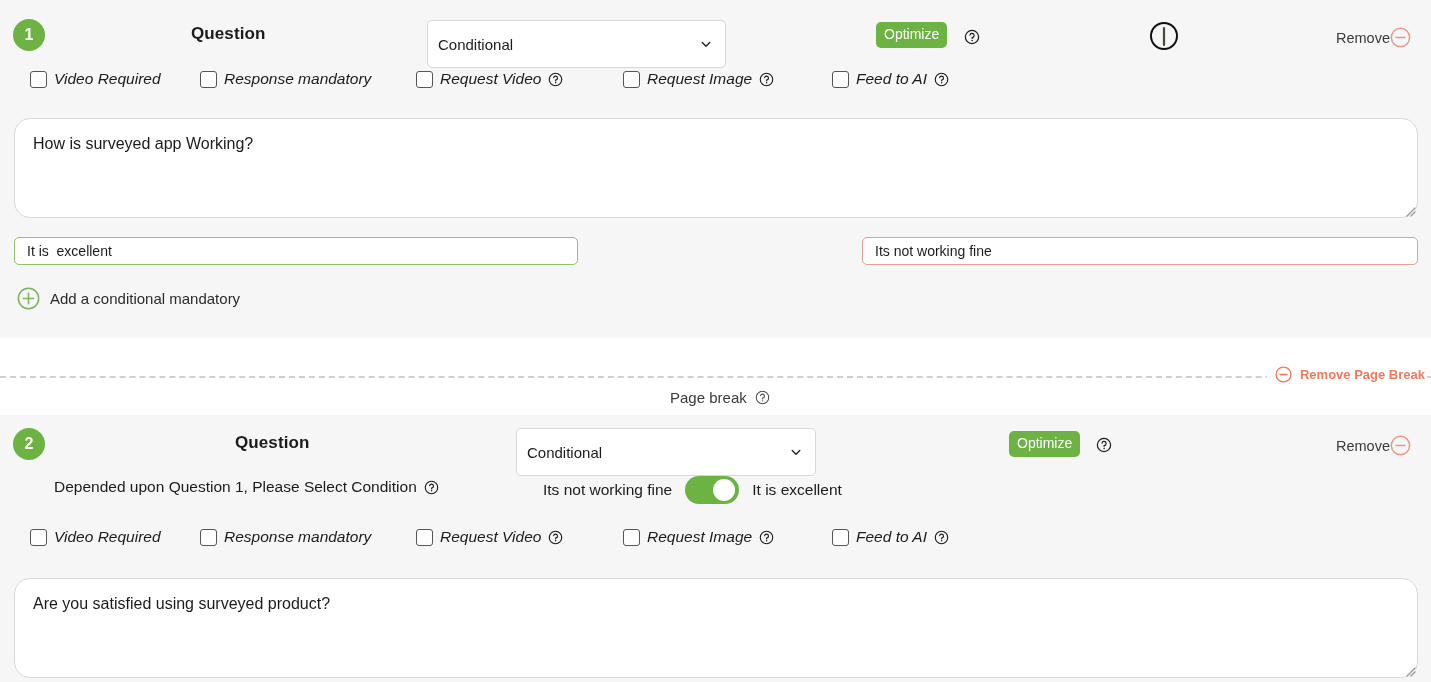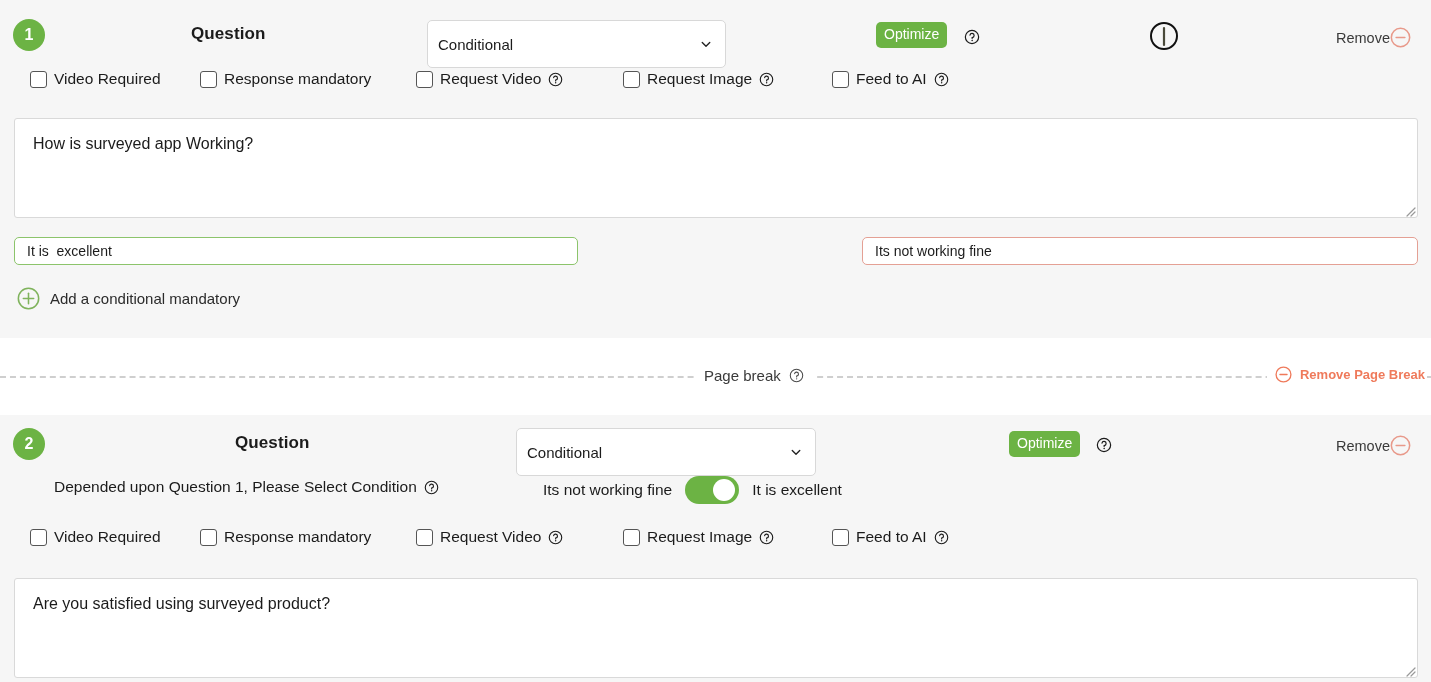--- a/index.html
+++ b/index.html
@@ -112,20 +112,21 @@
     font-size: 14.5px;
     color: #3a3a3a;
     cursor: pointer;
   }
   .minus-circle { width: 21px; height: 21px; }
 
   
   .cb-row {
     position: relative;
     height: 34px;
+    font-style: italic;
   }
   .cb-item {
     position: absolute;
     display: flex;
     align-items: center;
     gap: 7px;
     font-size: 15.5px;
     color: #1b1b1b;
     white-space: nowrap;
     cursor: pointer;
@@ -138,21 +139,21 @@
     background: #ffffff;
     box-sizing: border-box;
     flex: 0 0 auto;
   }
 
   
   .q-textarea {
     position: absolute;
     background: #ffffff;
     border: 1px solid #d9d9d9;
-    border-radius: 3px;
+    border-radius: 16px;
     box-sizing: border-box;
     font-family: inherit;
     font-size: 16px;
     color: #1b1b1b;
     padding: 16px 18px;
     resize: none;
     outline: none;
     overflow: hidden;
   }
   .resize-grip {
@@ -365,21 +366,21 @@
       <circle cx="12" cy="12" r="10.6" fill="none" stroke="#7fb35c" stroke-width="1.6"></circle>
       <line x1="12" y1="6.6" x2="12" y2="17.4" stroke="#7fb35c" stroke-width="1.6" stroke-linecap="round"></line>
       <line x1="6.6" y1="12" x2="17.4" y2="12" stroke="#7fb35c" stroke-width="1.6" stroke-linecap="round"></line>
     </svg>
     <span>Add a conditional mandatory</span>
   </div>
 </div>
 
 <div class="pb-wrap" style="top:356px;">
   <div class="pb-dash" style="left:0; width:1431px;"></div>
-  <div class="pb-label" style="left:694px;">
+  <div class="pb-label" style="left:660px;margin-top:22px;">
     <span>Page break</span>
     <svg class="help" viewBox="0 0 20 20">
       <circle cx="10" cy="10" r="8.3" fill="none" stroke="#4a4a4a" stroke-width="1.4"></circle>
       <path d="M7.5 7.6a2.6 2.6 0 1 1 2.7 3.1v1.3" fill="none" stroke="#4a4a4a" stroke-width="1.4" stroke-linecap="round"></path>
       <circle cx="10.2" cy="14.4" r="0.9" fill="#4a4a4a"></circle>
     </svg>
   </div>
   <div class="pb-remove">
     <svg class="minus-circle" viewBox="0 0 22 22" style="width:17px; height:17px;">
       <circle cx="11" cy="11" r="9.6" fill="none" stroke="#ef7a5b" stroke-width="1.7"></circle>

